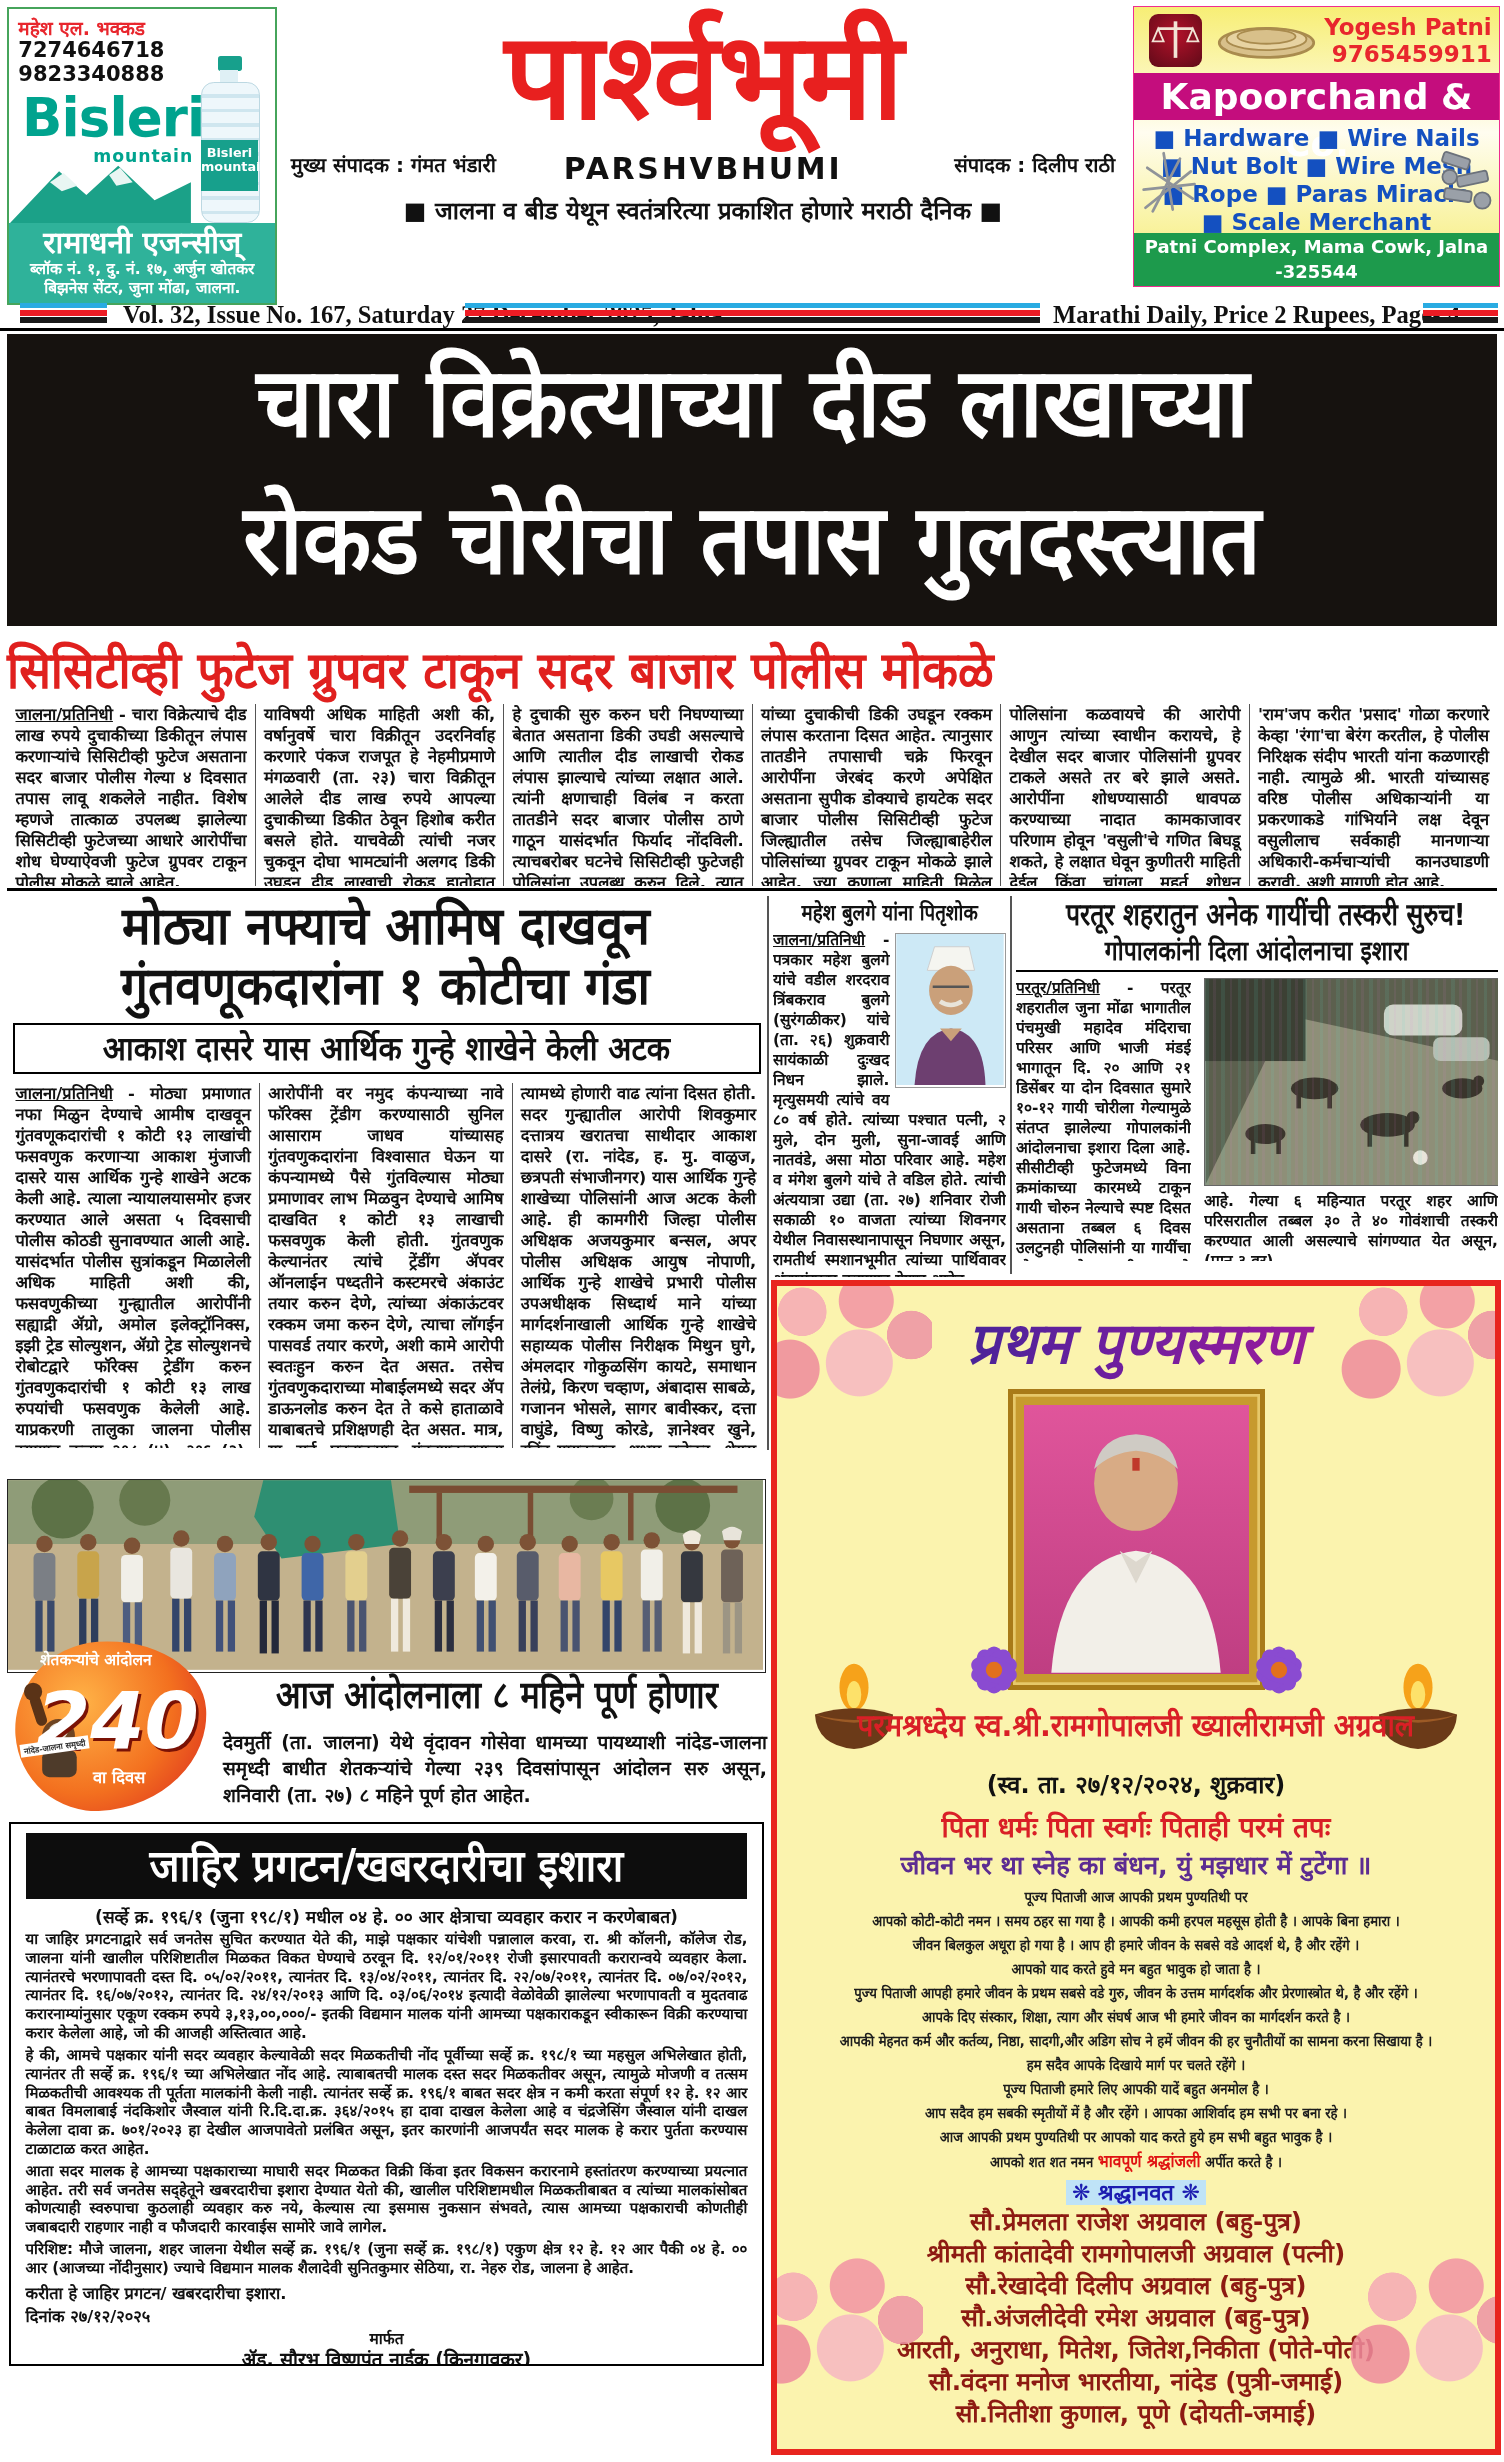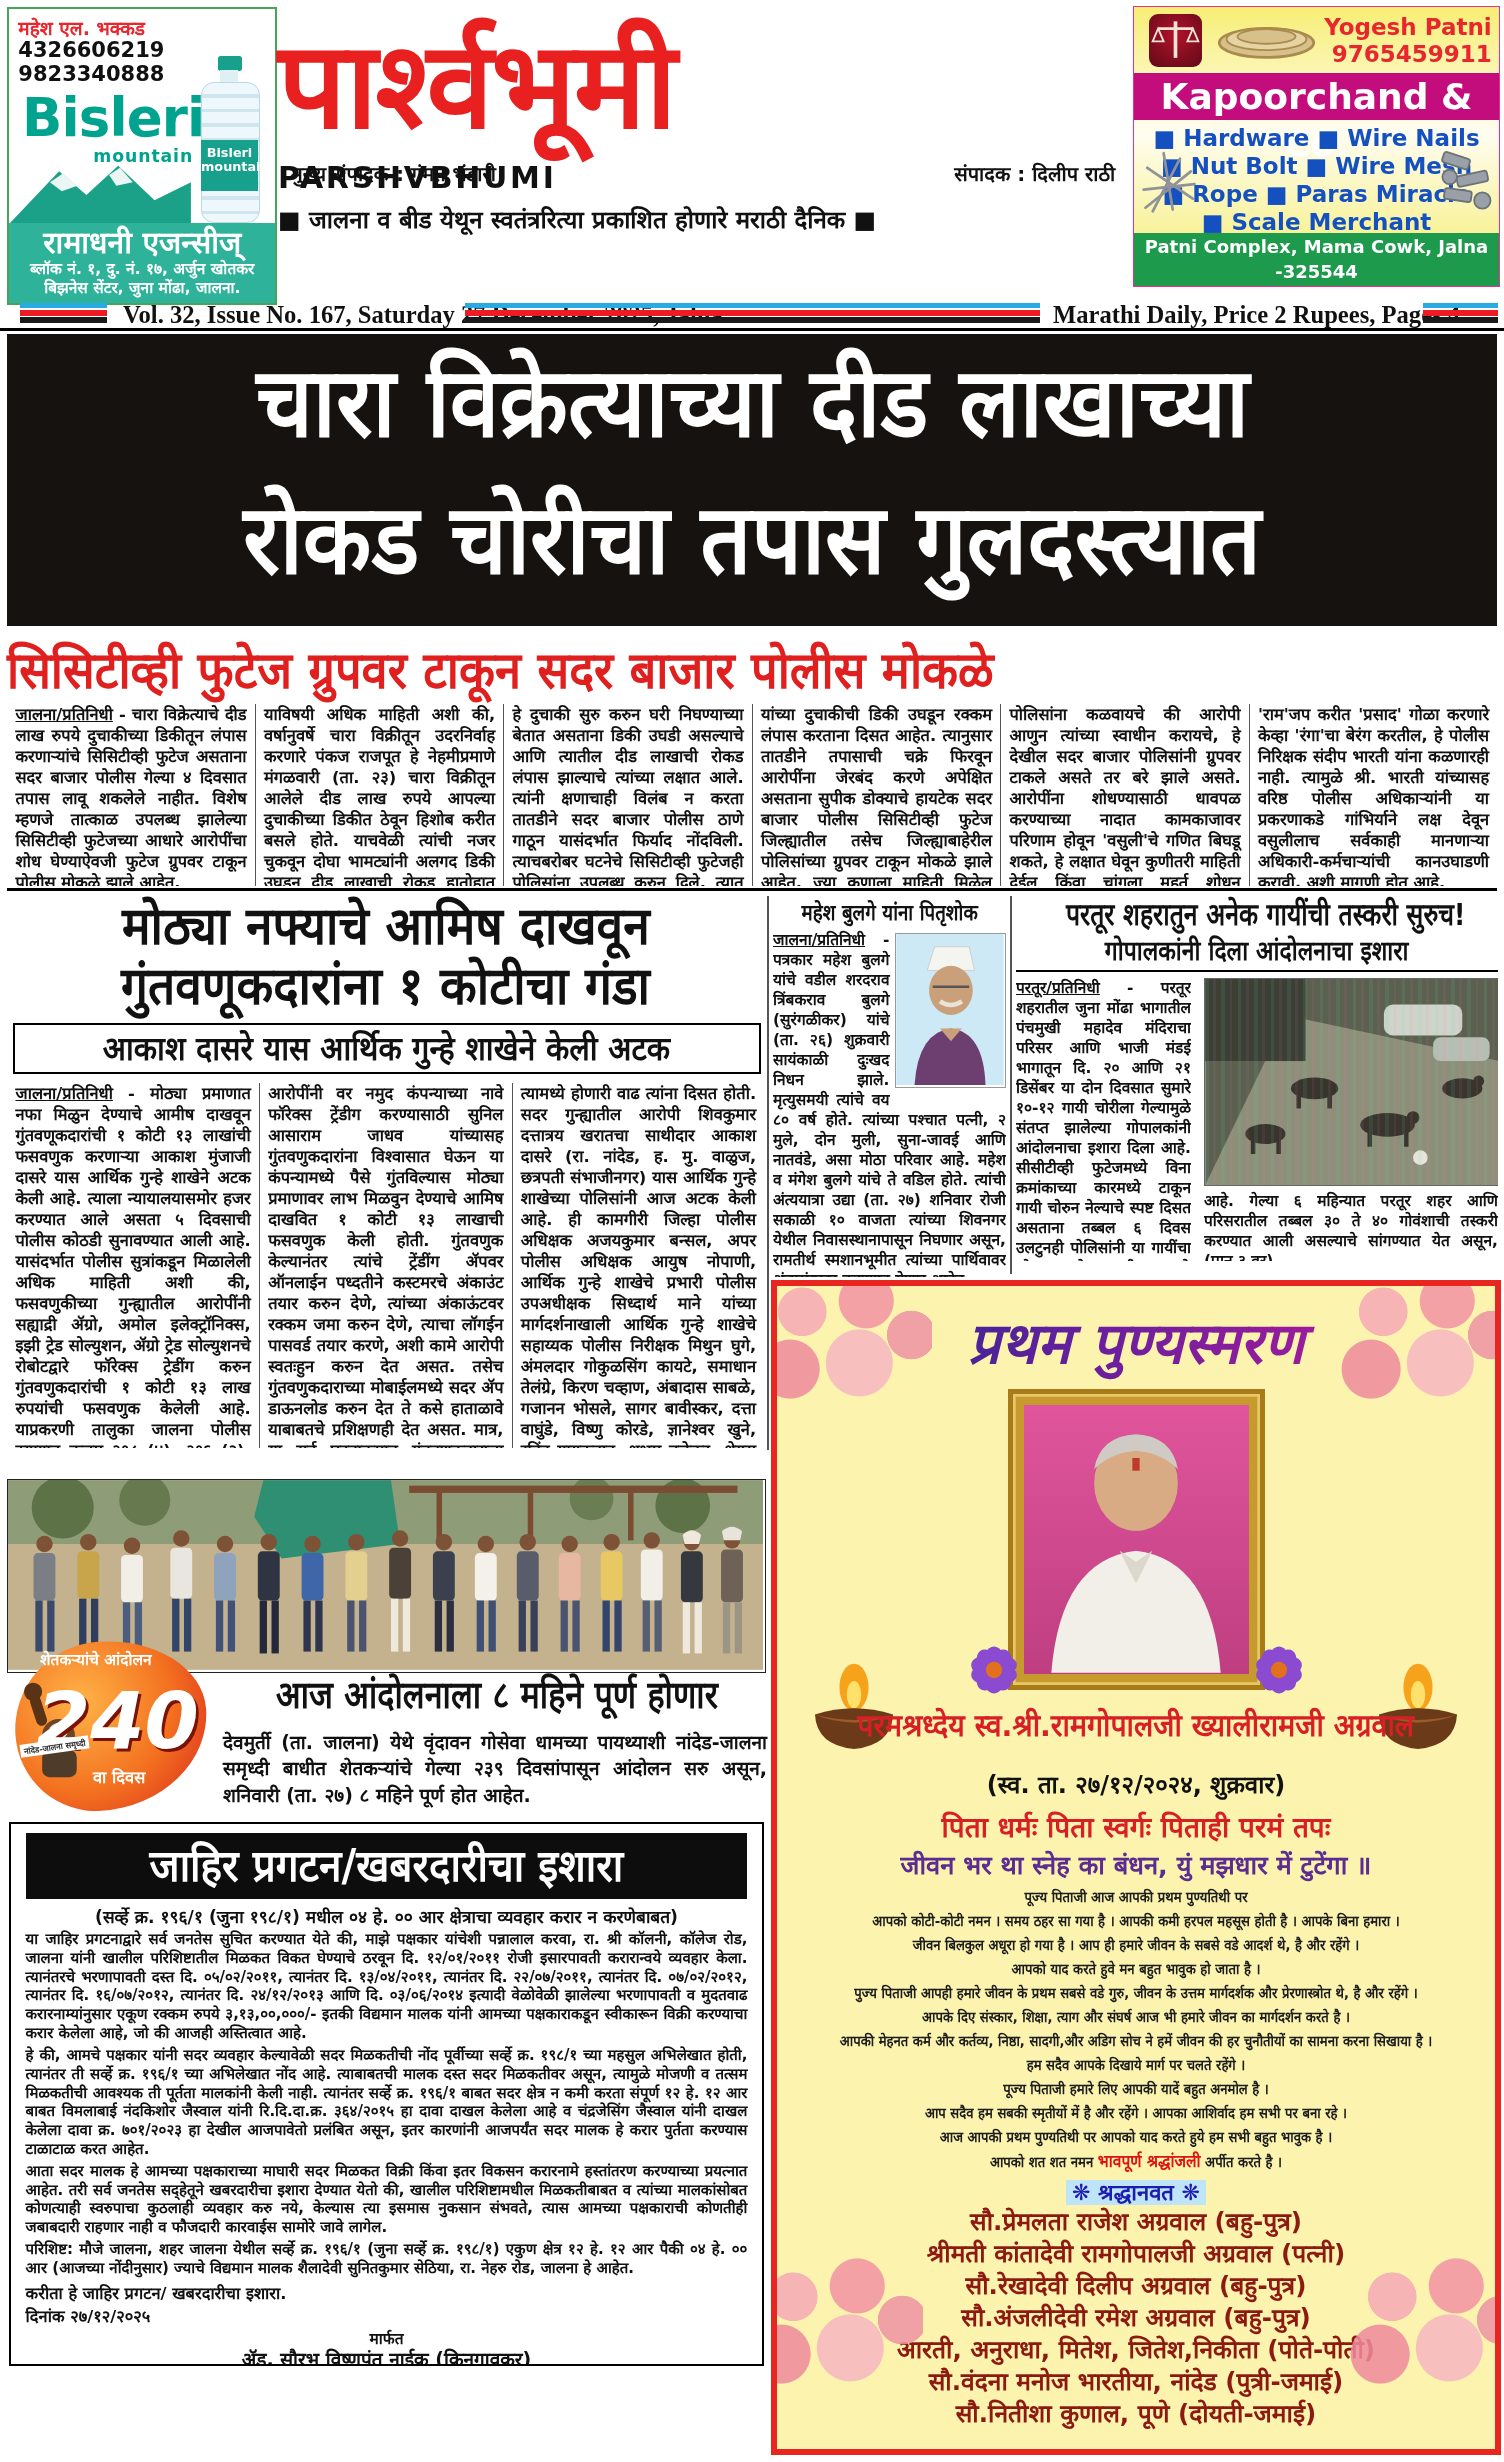--- a/index.html
+++ b/index.html
@@ -32,21 +32,21 @@
   .kap-contact{position:absolute;right:7.3px;top:7.3px;text-align:right;color:#e8262d;font-weight:bold;font-size:23px;line-height:27px;}
   .kap-band{position:absolute;left:0;top:66px;width:100%;height:47px;background:#c40d7d;color:#fff;
       text-align:center;font-weight:bold;font-size:36px;line-height:47px;}
   .kap-items{position:absolute;left:0;top:117px;width:100%;text-align:center;color:#1450c0;font-weight:bold;font-size:23px;line-height:28px;}
   .kap-green{position:absolute;left:0;bottom:0;width:100%;height:53px;background:#1d9a4c;color:#fff;
       text-align:center;font-weight:bold;font-size:18px;line-height:24.6px;padding-top:2.7px;box-sizing:border-box;}
   .scale-box{position:absolute;left:14.6px;top:7.3px;width:53px;height:53px;border-radius:9px;
       background:radial-gradient(circle at 50% 40%,#b3122a,#5f0a18);}
   .rope-img{position:absolute;left:78px;top:14.6px;width:109px;height:40px;}
   
-  .masthead{left:278px;top:17px;width:850px;}
+  .masthead{left:278px;top:8px;width:850px;text-align:center;}
   .paper-title{color:#e8201f;font-weight:bold;font-size:120px;line-height:137px;letter-spacing:-1.8px;}
   .editors{display:flex;justify-content:space-between;font-size:20px;font-weight:bold;margin-top:5.5px;padding:0 12.8px;}
   .eng-title{font-size:30px;font-weight:bold;letter-spacing:2.7px;margin-top:-27px;}
   .tagline{font-size:24px;font-weight:bold;margin-top:7.3px;}
   
   .dateline{left:0;top:301px;width:1505px;height:25.5px;}
   .stripe{position:absolute;height:20px;display:flex;flex-direction:column;justify-content:space-between;}
   .stripe i{display:block;height:5.5px;}
   .dl-left{position:absolute;left:123px;top:0;font-size:24.6px;font-weight:bold;}
   .dl-right{position:absolute;left:1053px;top:0;font-size:24.6px;font-weight:bold;}
@@ -124,21 +124,21 @@
   .diya{position:absolute;width:100px;height:109px;}
 </style>
 </head>
 <body>
 
 <div class="page">
 
   <div class="abs ad-bisleri">
     <div class="bis-name">महेश एल. भक्कड</div>
     <div class="bis-phones">
-      <div>4326606219</div>
+      <div>7274646718</div>
       <div>9823340888</div>
     </div>
     <div class="bis-logo">Bisleri</div>
     <div class="bis-mountain-word">mountain</div>
     <svg class="abs" style="left:0;top:155px;" width="182" height="60" viewBox="0 0 200 66">
       <polygon points="0,66 55,8 85,34 120,2 160,40 200,20 200,66" fill="#1ba188"></polygon>
       <polygon points="45,20 60,10 75,24 58,30" fill="#e9f6f3"></polygon>
       <polygon points="110,12 122,4 136,20 118,24" fill="#e9f6f3"></polygon>
     </svg>
     <div class="bottle">

